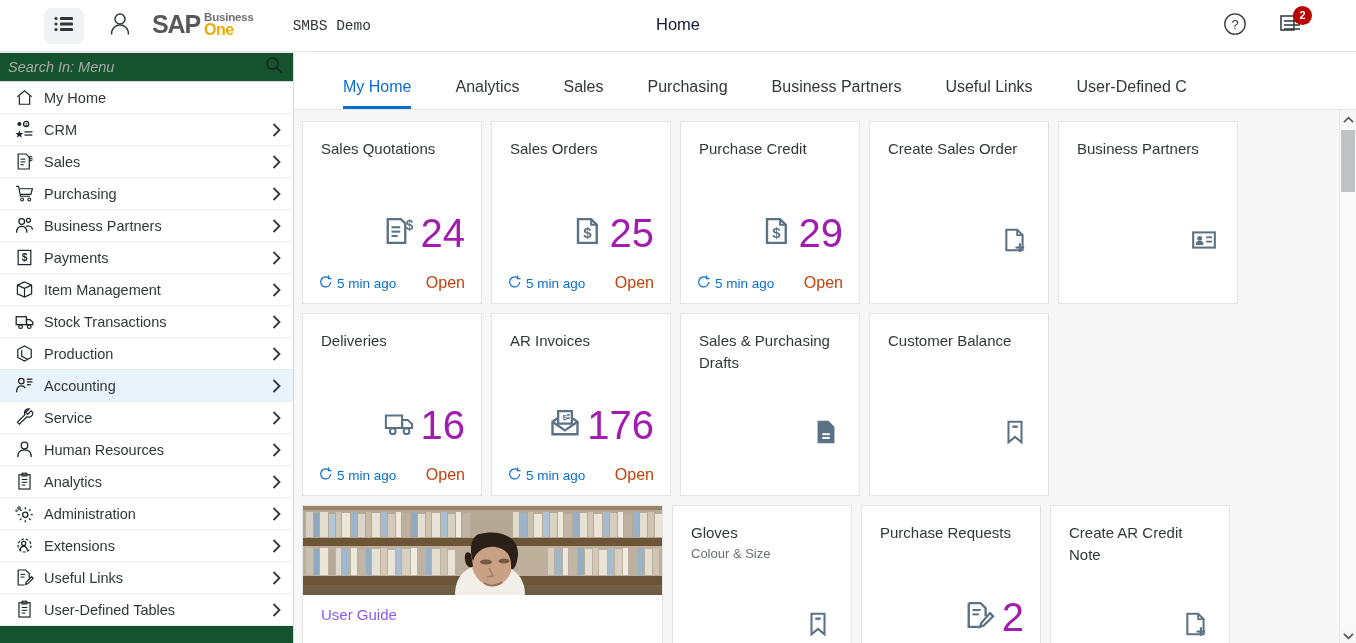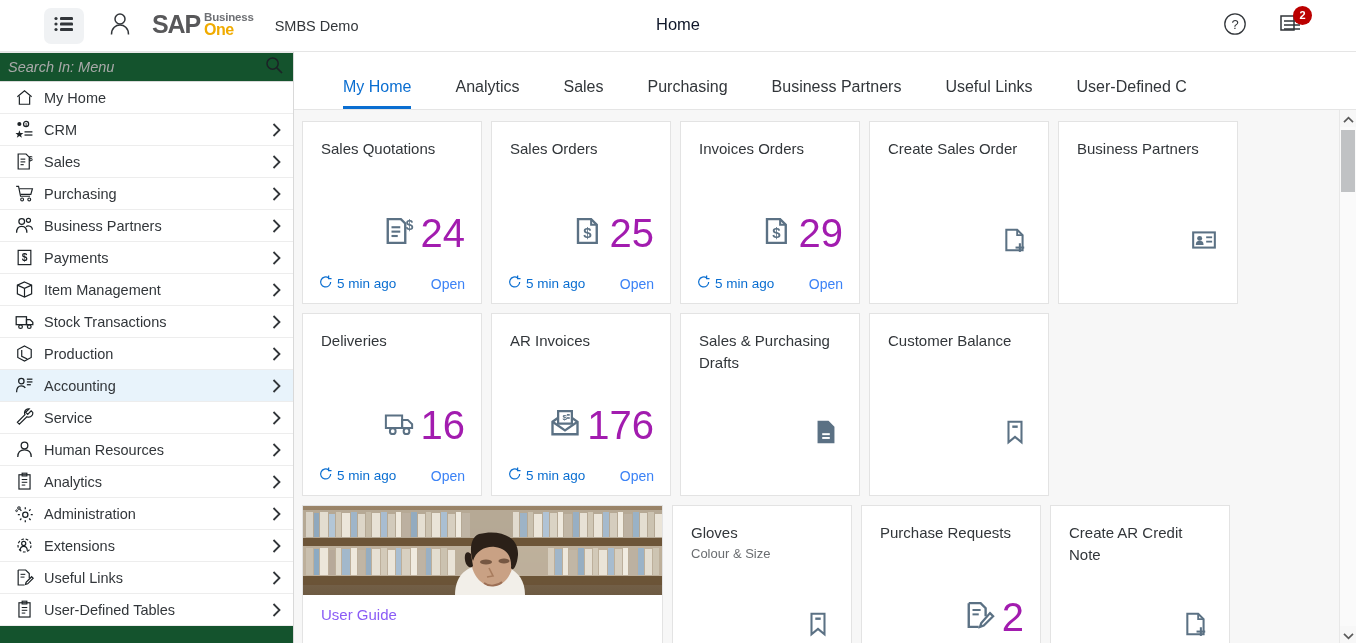--- a/index.html
+++ b/index.html
@@ -26,21 +26,21 @@
   .user-btn { margin-left:22px; width:28px; height:30px; display:flex; align-items:center; justify-content:center; cursor:pointer; }
   .logo { margin-left:18px; display:flex; align-items:flex-start; cursor:pointer; }
   .logo-sap {
     font-size:25px; font-weight:bold; color:#58585a; letter-spacing:-1.1px;
     font-family:"Liberation Sans", sans-serif; line-height:1;
   }
   .logo-two { margin-left:4px; line-height:1.04; }
   .logo-business { font-size:11.5px; font-weight:bold; color:#6e7074; display:block; letter-spacing:-0.2px; }
   .logo-one { font-size:16px; font-weight:bold; color:#f0ab00; display:block; letter-spacing:-0.5px; margin-top:-2px; }
   .company-name {
-    margin-left:21px; font-size:14.5px; color:#32363a;
+    margin-left:39px; font-size:14.5px; color:#32363a;font-family:Liberation Mono, monospace;
   }
   .page-title {
     position:absolute; left:0; right:0; top:15px; text-align:center;
     font-size:16.5px; color:#0f172a; pointer-events:none;
   }
   .header-right { margin-left:auto; display:flex; align-items:center; padding-right:48px; }
   .help-btn { width:30px; height:30px; display:flex; align-items:center; justify-content:center; cursor:pointer; }
   .msg-btn { position:relative; margin-left:24px; width:34px; height:30px; display:flex; align-items:center; justify-content:center; cursor:pointer;}
   .msg-badge {
     position:absolute; top:-5px; right:-4px; min-width:19px; height:19px;
@@ -112,21 +112,21 @@
   }
   .tile-kpi .num { font-size:40px; color:#a21caf; line-height:1; }
   .tile-icon-only {
     position:absolute; right:20px; bottom:46px; color:#5b7184;
   }
   .tile-footer {
     position:absolute; left:16px; right:16px; bottom:11px;
     display:flex; align-items:center; justify-content:space-between;
   }
   .tile-refresh { display:flex; align-items:center; gap:4px; color:#0a6ed1; font-size:13.5px; }
-  .tile-status { color:#3b82f6; font-size:14px; }
+  .tile-status { color:#c2410c; font-size:16px; }
 
   
   .tile-img-wrap { width:100%; height:89px; overflow:hidden; position:relative; background:#8b7355; }
   .tile-img-cap { position:absolute; left:18px; top:100px; font-size:15px; color:#8b5cf6; }
 
   
   .vscroll {
     position:absolute; top:0; right:0; width:17px; height:533px;
     background:#f7f7f7; border-left:1px solid #e8e8e8;
   }
@@ -532,21 +532,21 @@
             <span><svg width="14" height="14" viewBox="0 0 24 24">
                     <path d="M20 12 A8.6 8.6 0 1 1 16.5 5" fill="none" stroke="#0a6ed1" stroke-width="2.1"></path>
                     <path d="M16.5 1 L16.5 6.2 L21.5 6.2" fill="none" stroke="#0a6ed1" stroke-width="2.1"></path>
                   </svg></span>
             <span>5 min ago</span>
           </span>
           <span class="tile-status">Open</span>
         </div>
           </div>
           <div class="tile">
-            <div class="tile-title"><span>Invoices Orders</span></div>
+            <div class="tile-title"><span>Purchase Credit</span></div>
             <div class="tile-kpi">
           <span><svg width="30" height="30" viewBox="0 0 24 24">
                   <path d="M4 2.5 H14.5 L19 7 V21.5 H4 Z" fill="none" stroke="#5b7184" stroke-width="1.9"></path>
                   <path d="M14.5 2.5 V7 H19" fill="none" stroke="#5b7184" stroke-width="1.6"></path>
                   <text x="11.5" y="17.5" font-size="12" font-weight="bold" fill="#5b7184" text-anchor="middle" font-family="Liberation Sans,sans-serif">$</text>
                 </svg></span>
           <span class="num">29</span>
         </div>
             <div class="tile-footer">
           <span class="tile-refresh">

